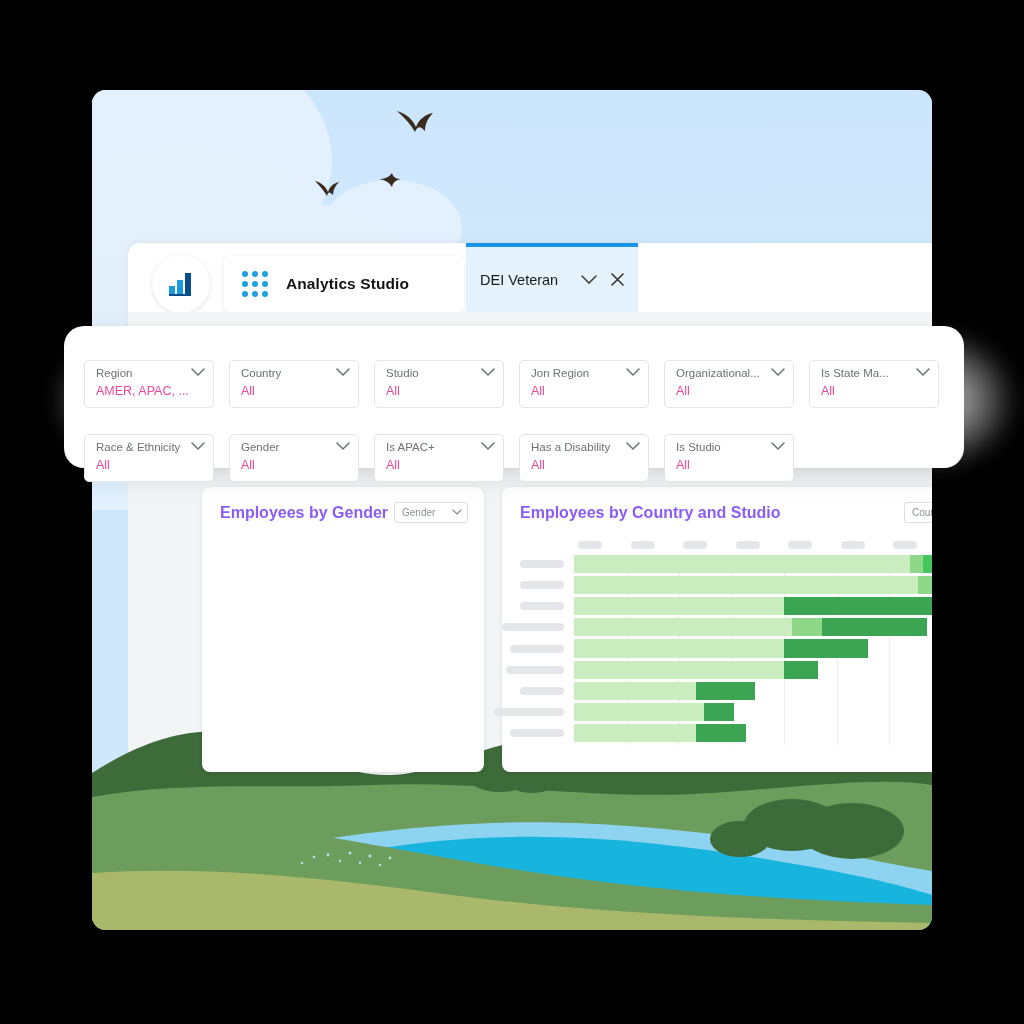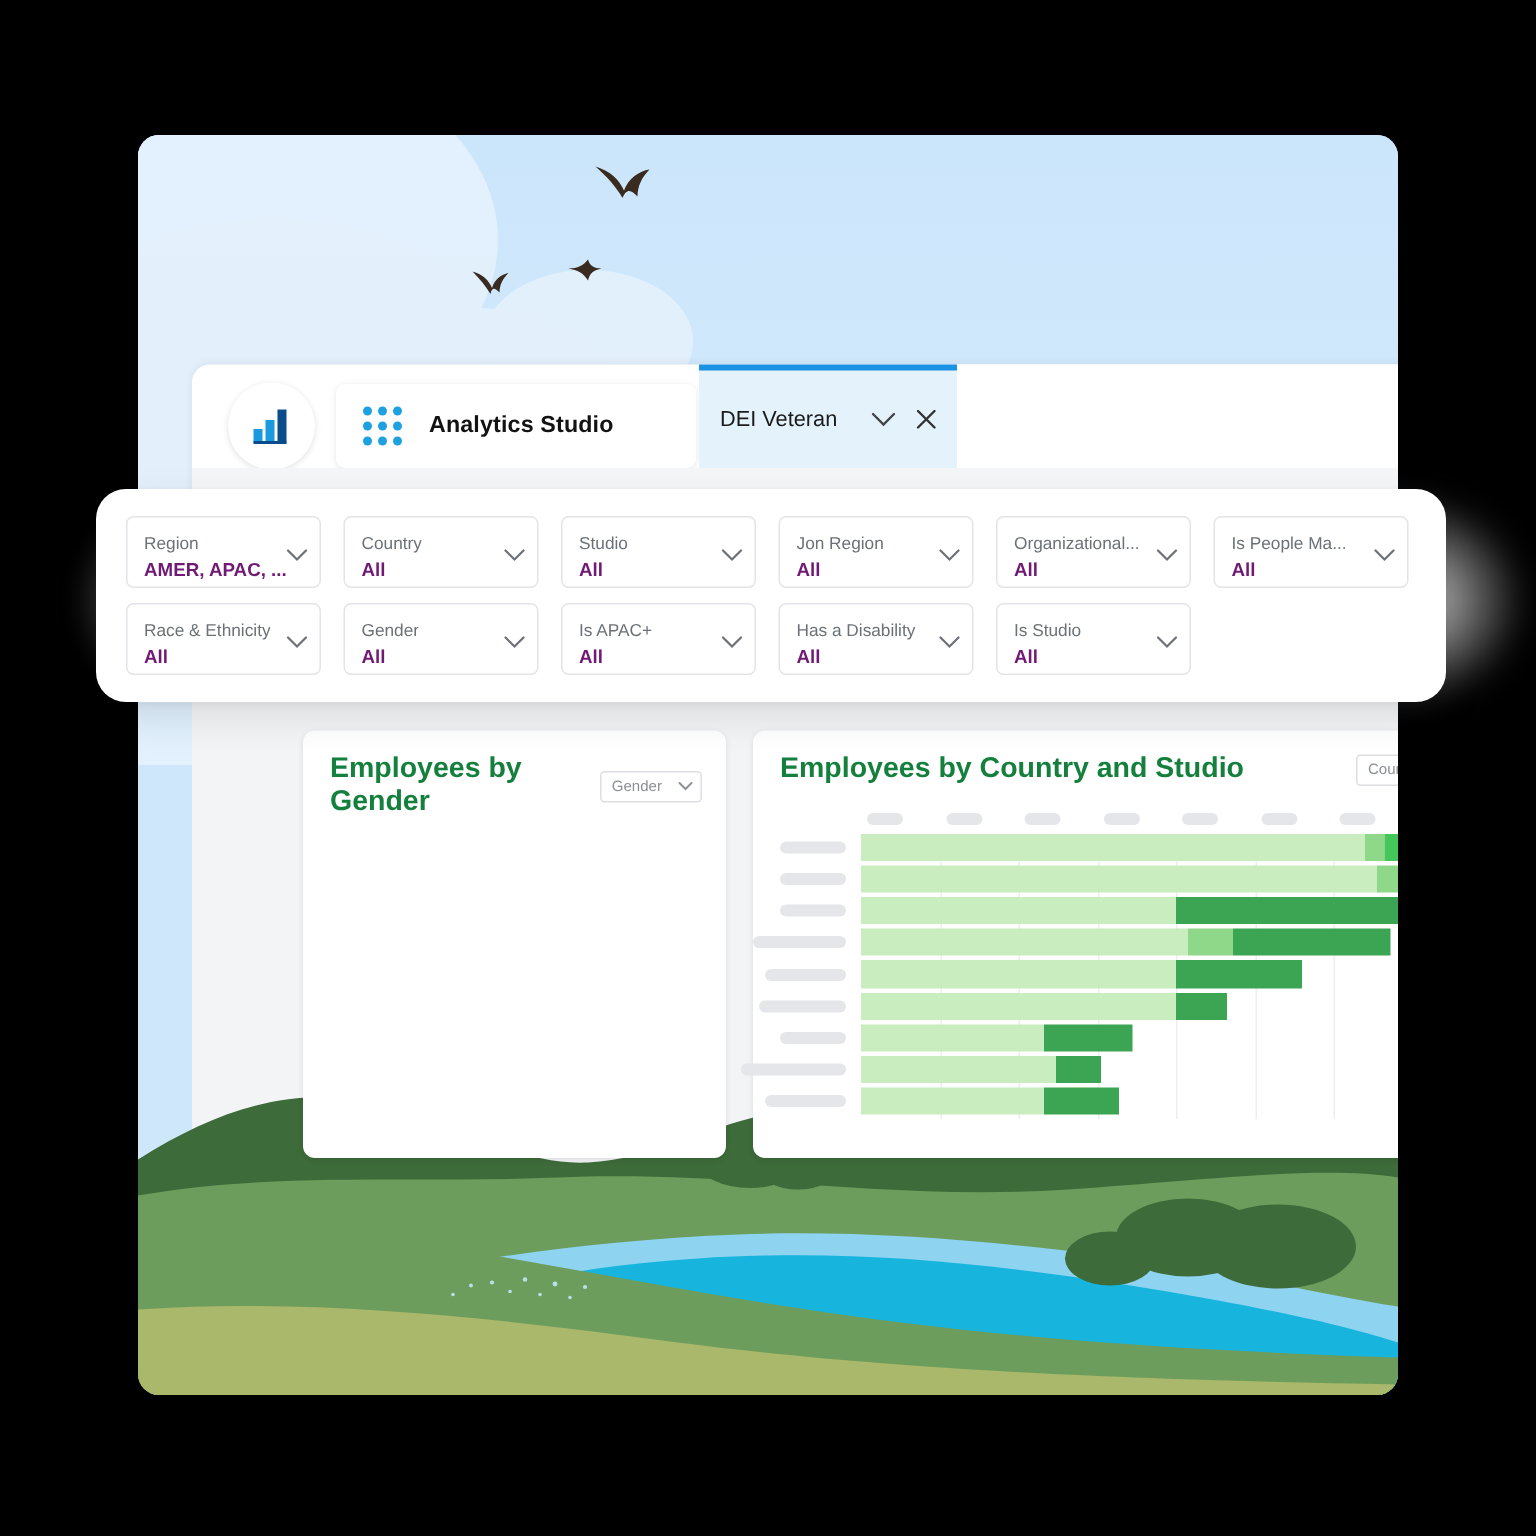--- a/index.html
+++ b/index.html
@@ -97,43 +97,44 @@
     border-radius: 20px;
     box-shadow: 0 10px 28px rgba(0,0,0,.10), 0 2px 6px rgba(0,0,0,.06);
     padding: 18px 20px;
     display: flex; flex-direction: column; gap: 10px;
   }
   .filter-row { display: flex; gap: 15px; }
   .filter {
     width: 130px; height: 48px;
     border: 1px solid #e2e4e7; border-radius: 5px;
     background: #fff;
-    padding: 12px 8px 6px 11px;
-    display: flex; align-items: center; justify-content: space-between;
+    padding: 2px 8px 6px 11px;
+    display: flex; align-items: flex-start; justify-content: space-between;
     cursor: pointer;
+    margin-top: 16px;
   }
   .filter .txt { overflow: hidden; }
   .filter .flabel { font-size: 11.5px; color: #6b7177; line-height: 15px; white-space: nowrap;
                     overflow: hidden; text-overflow: ellipsis; max-width: 100px; }
-  .filter .fvalue { font-size: 12.5px; color: #701a75; font-weight: 700; line-height: 16px;
+  .filter .fvalue { font-size: 12.5px; color: #ec4899; font-weight: 400; line-height: 16px;
                     white-space: nowrap; overflow: hidden; text-overflow: ellipsis; max-width: 100px; }
   .chev { flex: 0 0 auto; }
 
   
   .card {
     position: absolute;
     background: #fff;
     border-radius: 8px;
     box-shadow: 0 1px 4px rgba(0,0,0,.10);
   }
   .card-donut { left: 146px; top: 487px; width: 282px; height: 285px; }
   .card-bars  { left: 446px; top: 487px; width: 492px; height: 285px; }
 
   .card-head { display: flex; align-items: center; justify-content: space-between; padding: 15px 16px 0 18px; }
-  .card-title { font-size: 19px; font-weight: 700; color: #15803d; }
+  .card-title { font-size: 16px; font-weight: 700; color: #8b5cf6; }
   .mini-select {
     width: 74px; height: 21px; border: 1px solid #dcdee1; border-radius: 3px;
     background: #fff; display: flex; align-items: center; justify-content: space-between;
     padding: 0 5px 0 7px; cursor: pointer;
   }
   .mini-select span { font-size: 10px; color: #8b9096; }
 
   .donut-wrap { position: relative; width: 282px; height: 230px; }
   .donut-center {
     position: absolute; left: 0; right: 0; top: 0; bottom: 0;
@@ -398,21 +399,21 @@
               <path d="M1 1 L7 7 L13 1" stroke="#6d7278" stroke-width="1.5" fill="none" stroke-linecap="round"></path>
             </svg></span>
         </div>
         <div class="filter">
           <span class="txt"><span class="flabel">Organizational...</span><br><span class="fvalue">All</span></span>
           <span class="chev"><svg width="14" height="9" viewBox="0 0 14 9">
               <path d="M1 1 L7 7 L13 1" stroke="#6d7278" stroke-width="1.5" fill="none" stroke-linecap="round"></path>
             </svg></span>
         </div>
         <div class="filter">
-          <span class="txt"><span class="flabel">Is People Ma...</span><br><span class="fvalue">All</span></span>
+          <span class="txt"><span class="flabel">Is State Ma...</span><br><span class="fvalue">All</span></span>
           <span class="chev"><svg width="14" height="9" viewBox="0 0 14 9">
               <path d="M1 1 L7 7 L13 1" stroke="#6d7278" stroke-width="1.5" fill="none" stroke-linecap="round"></path>
             </svg></span>
         </div>
       </div>
     <div class="filter-row" id="filter-row-2">
         <div class="filter">
           <span class="txt"><span class="flabel">Race &amp; Ethnicity</span><br><span class="fvalue">All</span></span>
           <span class="chev"><svg width="14" height="9" viewBox="0 0 14 9">
               <path d="M1 1 L7 7 L13 1" stroke="#6d7278" stroke-width="1.5" fill="none" stroke-linecap="round"></path>

